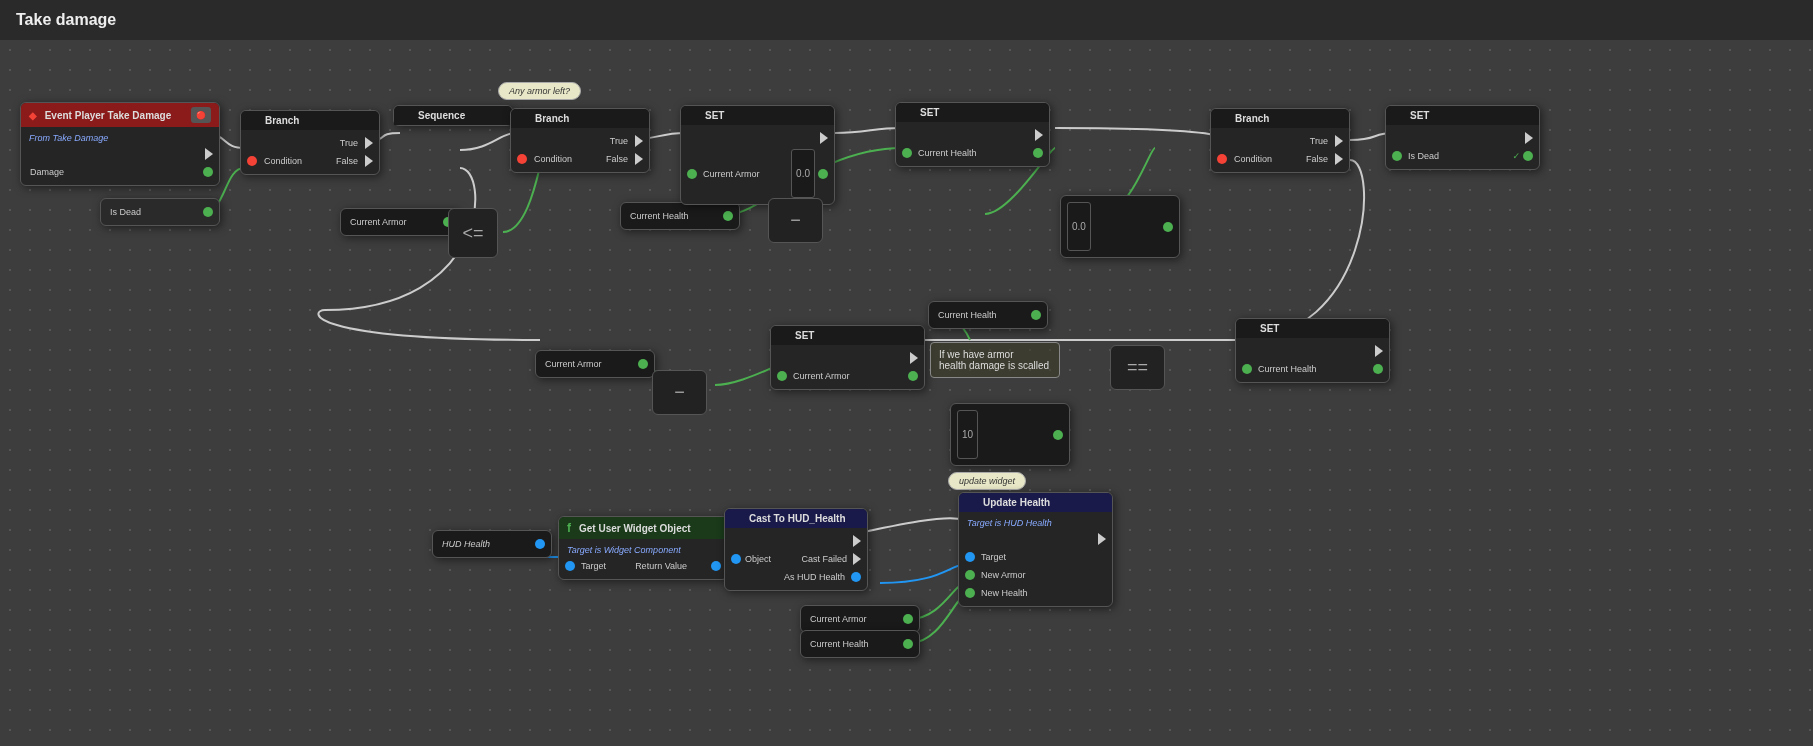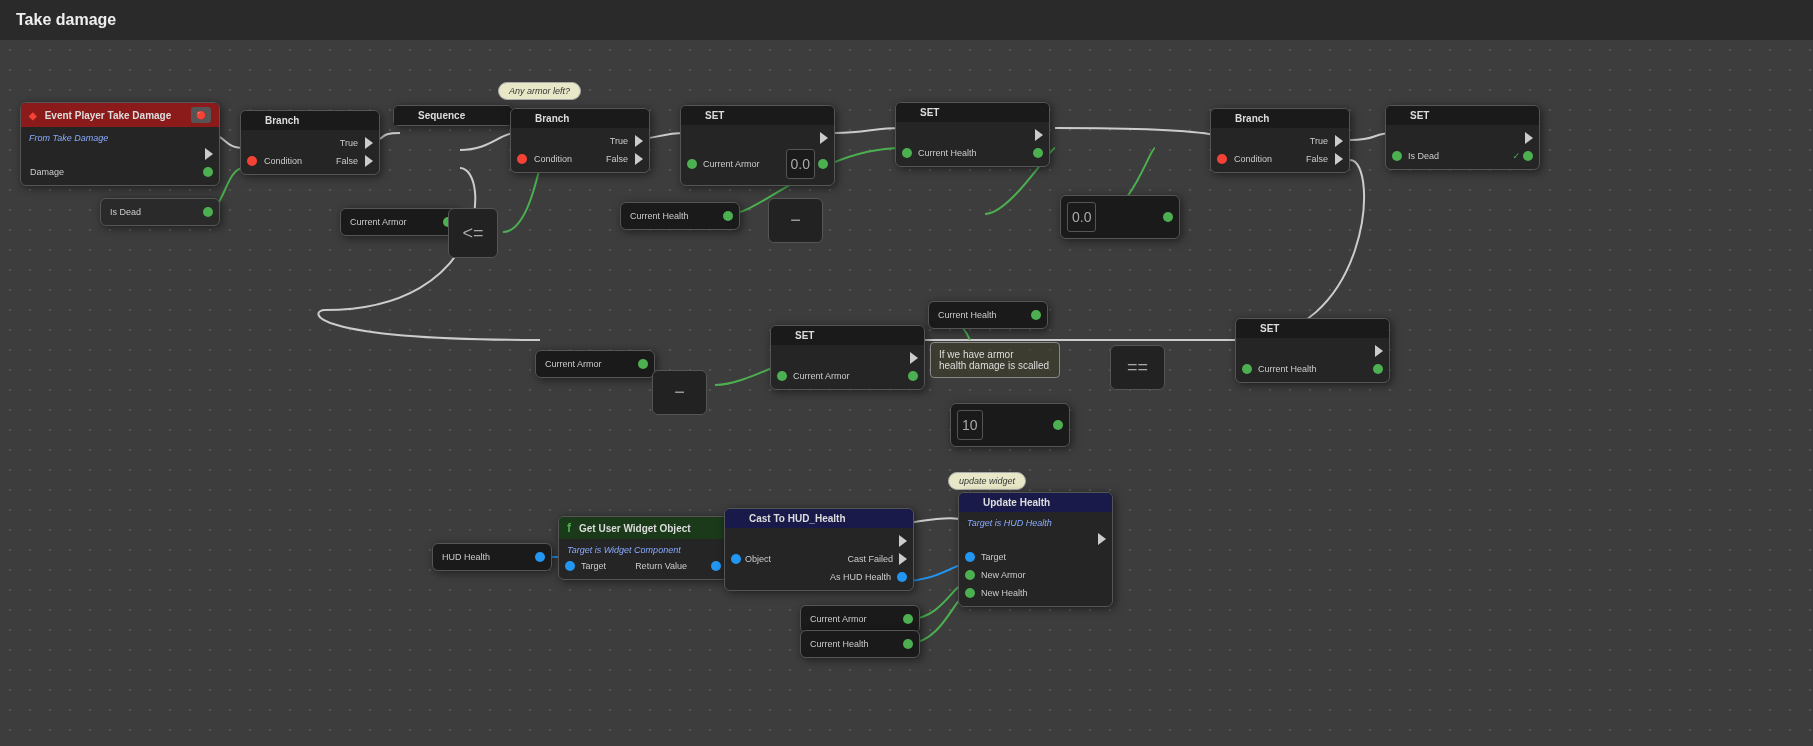--- a/index.html
+++ b/index.html
@@ -131,22 +131,22 @@
       left: 0;
       width: 100%;
       height: 100%;
       pointer-events: none;
     }
 
     .value-box {
       background: #1a1a1a;
       border: 1px solid #555;
       border-radius: 3px;
-      padding: 6px 4px;
-      font-size: 14px;
+      padding: 18px 4px;
+      font-size: 10px;
       color: #aaa;
     }
 
     .node-title-label {
       font-size: 9px;
       color: #88aaff;
       font-style: italic;
     }
 
     .operator-node {
@@ -516,21 +516,21 @@
       <div class="node-row">
         <div style="display:flex;gap:3px;align-items:center;">
           <span class="pin pin-green"></span>
           <span class="pin-label">Current Health</span>
         </div>
         <span class="pin pin-green"></span>
       </div>
     </div>
   </div>
 
-  <div class="node" style="left:432px;top:503px;width:100px;background:#1a1a1a;">
+  <div class="node" style="left:432px;top:490px;width:100px;background:#1a1a1a;font-style:italic;">
     <div class="node-body">
       <div class="node-row">
         <span class="pin-label">HUD Health</span>
         <span class="pin pin-blue"></span>
       </div>
     </div>
   </div>
 
   <div class="node" style="left:558px;top:476px;width:170px;">
     <div class="node-header" style="background:#1a3a1a;">
@@ -545,21 +545,21 @@
           <span class="pin-label">Target</span>
         </div>
         <div style="display:flex;gap:21px;align-items:center;">
           <span class="pin-label">Return Value</span>
           <span class="pin pin-blue"></span>
         </div>
       </div>
     </div>
   </div>
 
-  <div class="node" style="left:724px;top:468px;width:190px;">
+  <div class="node" style="left:724px;top:468px;width:144px;">
     <div class="node-header" style="background:#1a1a4a;">
       <span class="pin-exec-in"></span>
       <span style="margin-left:4px;">Cast To HUD_Health</span>
     </div>
     <div class="node-body">
       <div class="node-row">
         <span></span>
         <span class="pin-exec"></span>
       </div>
       <div class="node-row">

